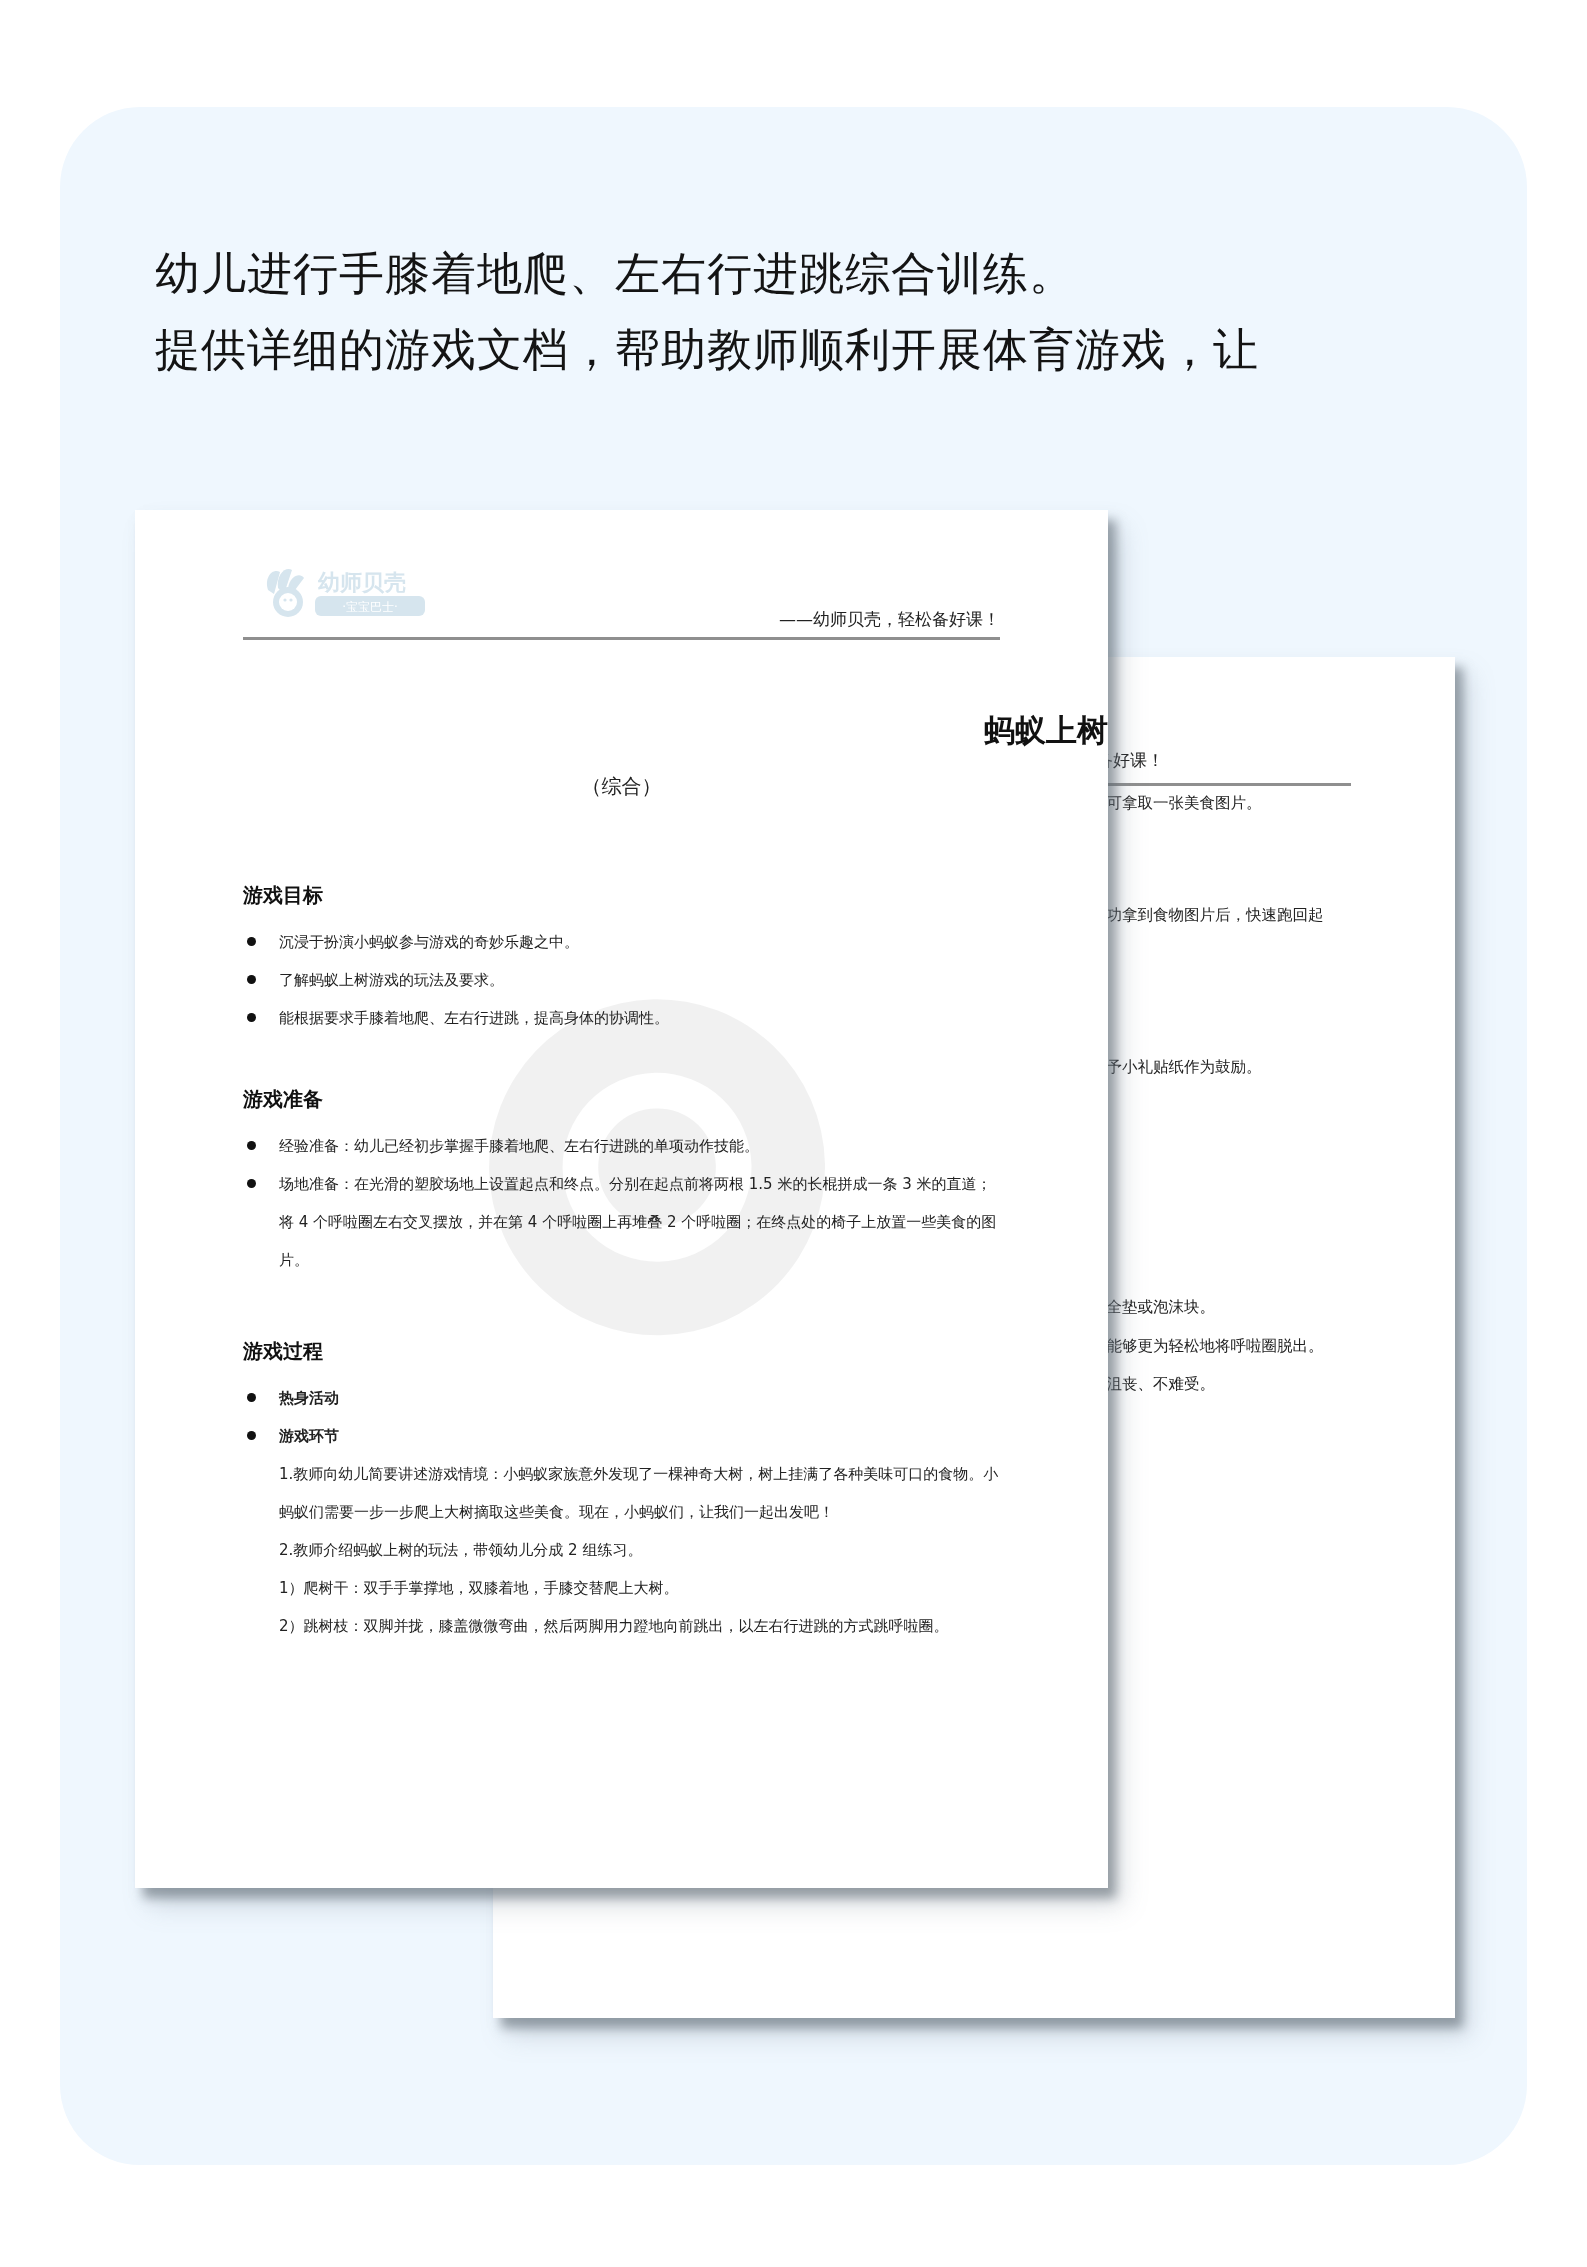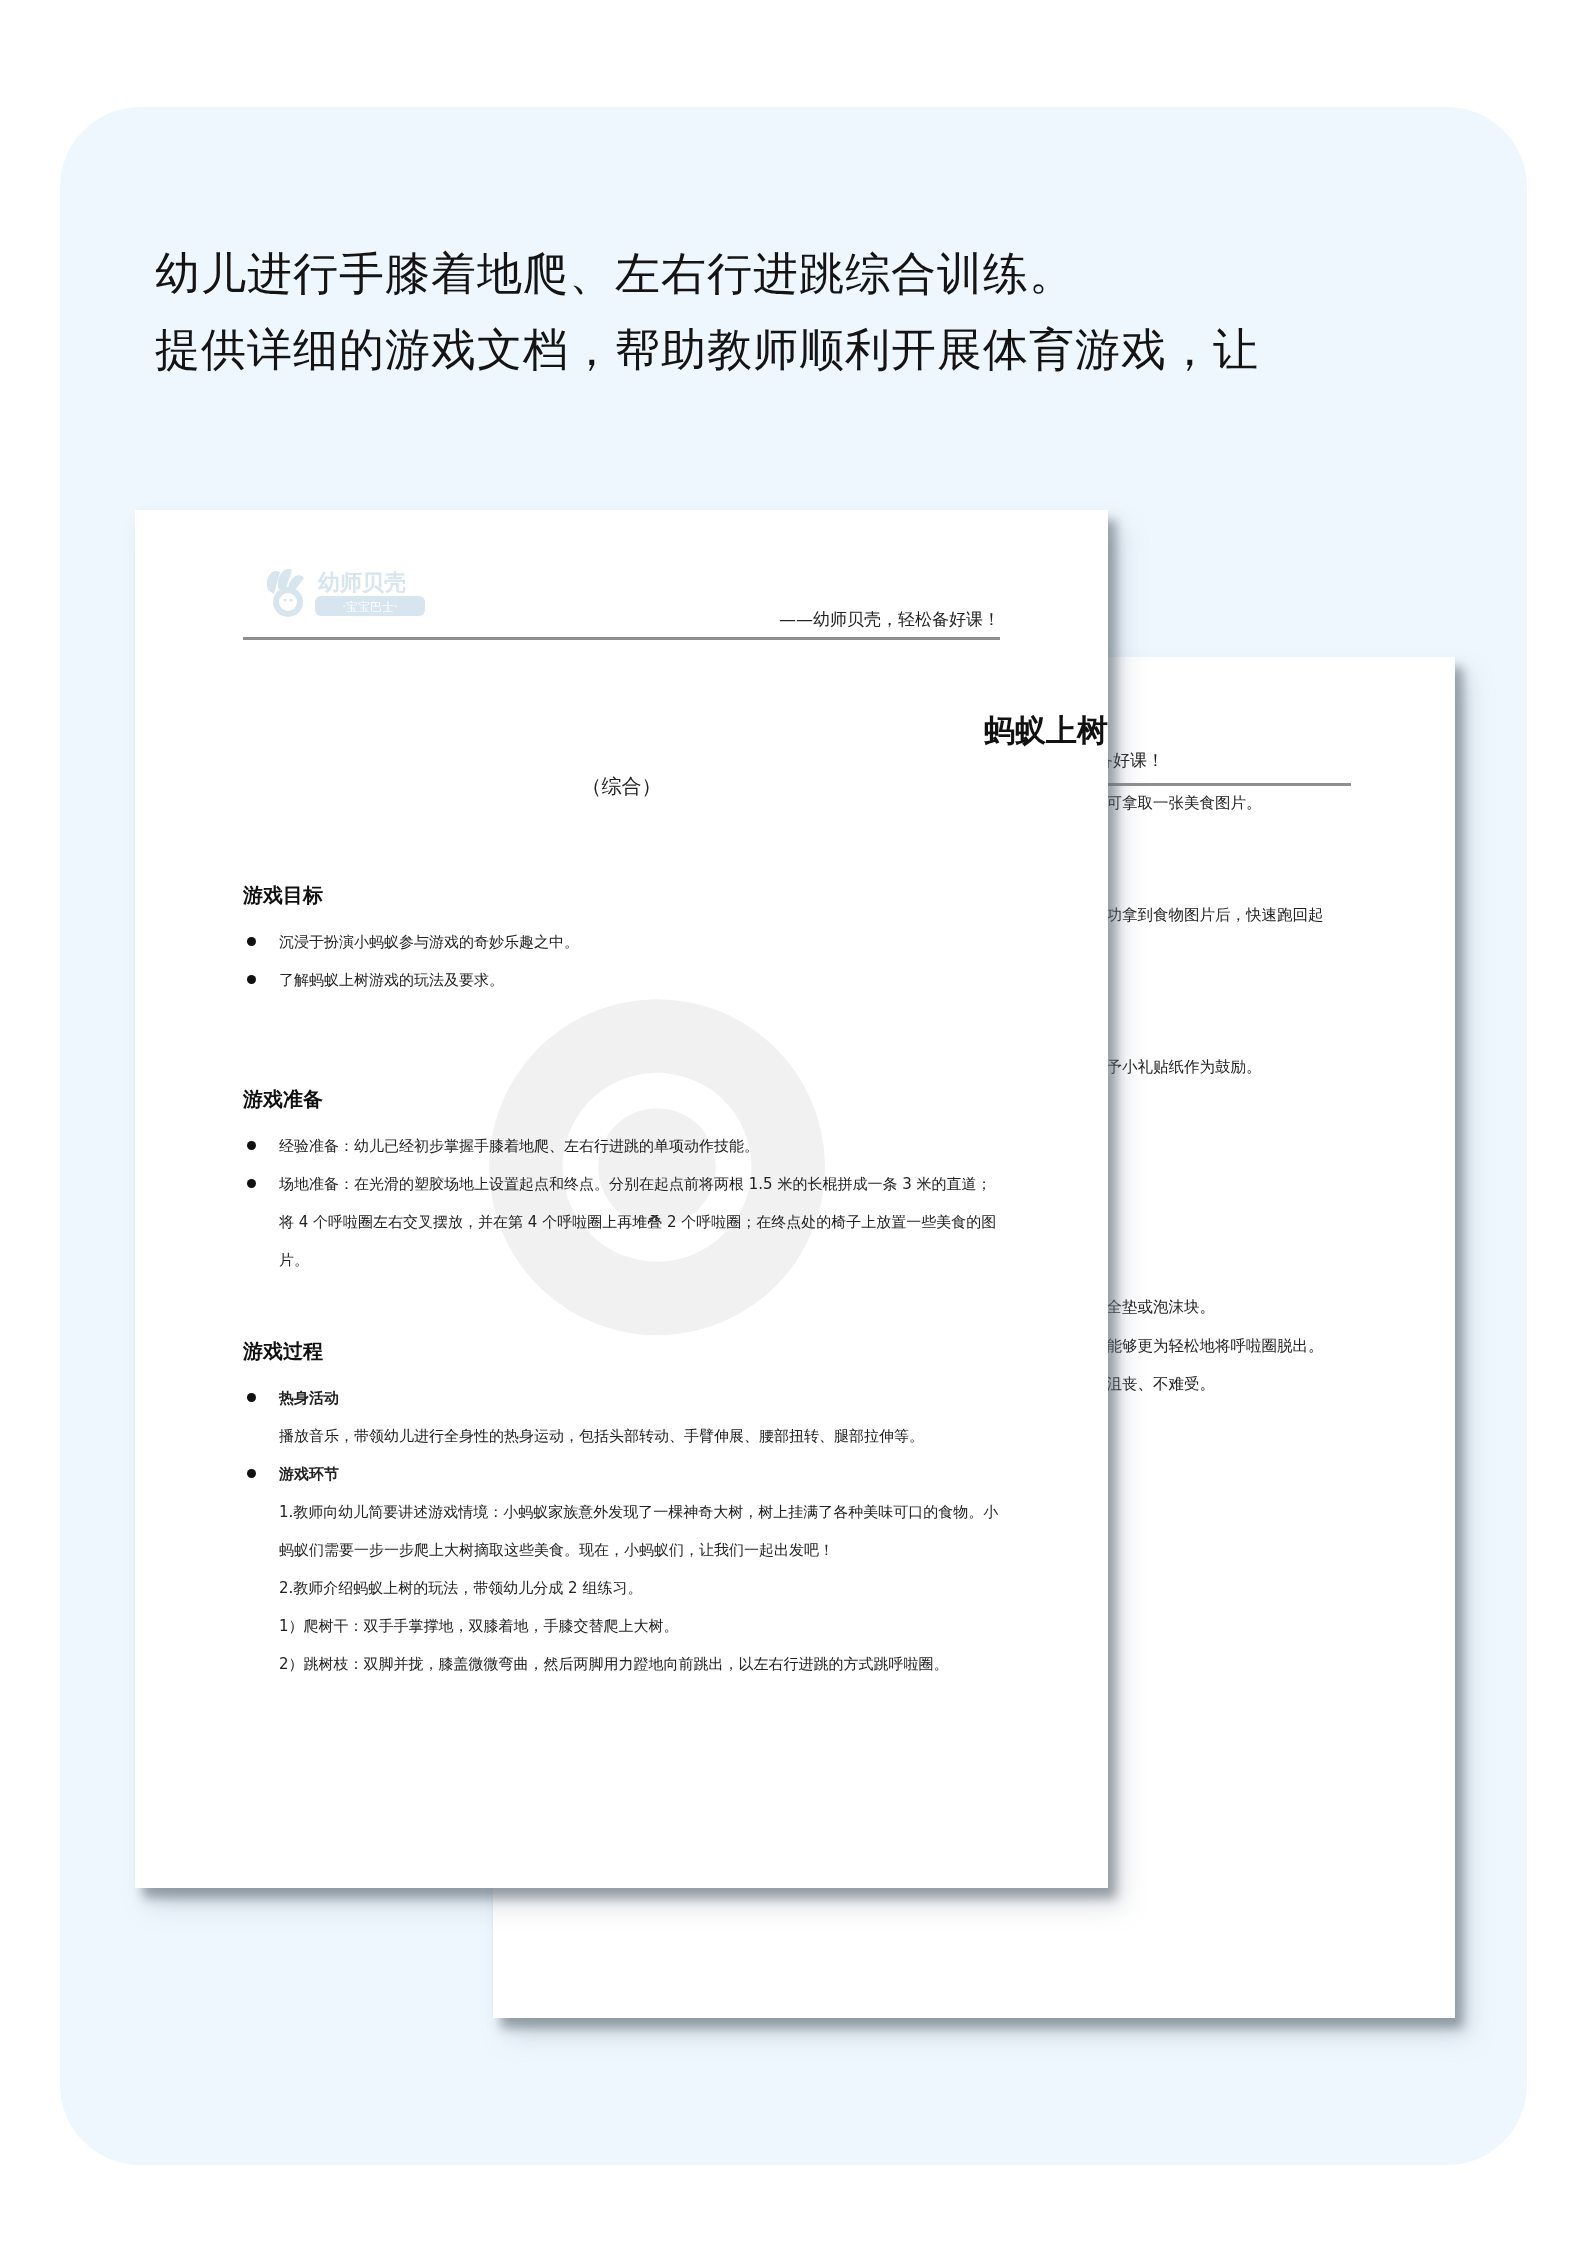--- a/index.html
+++ b/index.html
@@ -94,31 +94,31 @@
   <div class="tagline">——幼师贝壳，轻松备好课！</div>
   <div class="rule"></div>
 
   <div class="doc-title">蚂蚁上树</div>
   <div class="doc-sub">（综合）</div>
 
   <div class="section" style="top:372px;">
     <h2>游戏目标</h2>
     <div class="bullet-row">沉浸于扮演小蚂蚁参与游戏的奇妙乐趣之中。</div>
     <div class="bullet-row">了解蚂蚁上树游戏的玩法及要求。</div>
+    <div class="bullet-row">能根据要求手膝着地爬、左右行进跳，提高身体的协调性。</div>
   </div>
 
   <div class="section" style="top:576px;">
     <h2>游戏准备</h2>
     <div class="bullet-row">经验准备：幼儿已经初步掌握手膝着地爬、左右行进跳的单项动作技能。</div>
     <div class="bullet-row">场地准备：在光滑的塑胶场地上设置起点和终点。分别在起点前将两根 1.5 米的长棍拼成一条 3 米的直道；将 4 个呼啦圈左右交叉摆放，并在第 4 个呼啦圈上再堆叠 2 个呼啦圈；在终点处的椅子上放置一些美食的图片。</div>
   </div>
 
   <div class="section" style="top:828px;">
     <h2>游戏过程</h2>
     <div class="bullet-row sub-head">热身活动</div>
-    <div class="para">播放音乐，带领幼儿进行全身性的热身运动，包括头部转动、手臂伸展、腰部扭转、腿部拉伸等。</div>
     <div class="bullet-row sub-head">游戏环节</div>
     <div class="para">1.教师向幼儿简要讲述游戏情境：小蚂蚁家族意外发现了一棵神奇大树，树上挂满了各种美味可口的食物。小蚂蚁们需要一步一步爬上大树摘取这些美食。现在，小蚂蚁们，让我们一起出发吧！</div>
     <div class="para">2.教师介绍蚂蚁上树的玩法，带领幼儿分成 2 组练习。</div>
     <div class="para">1）爬树干：双手手掌撑地，双膝着地，手膝交替爬上大树。</div>
     <div class="para">2）跳树枝：双脚并拢，膝盖微微弯曲，然后两脚用力蹬地向前跳出，以左右行进跳的方式跳呼啦圈。</div>
   </div>
 </div>
 
 </body></html>

